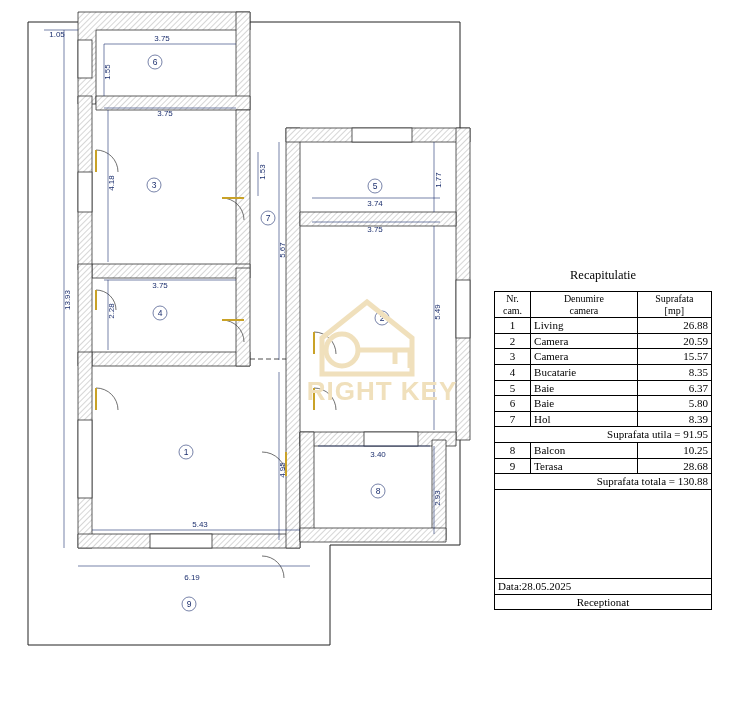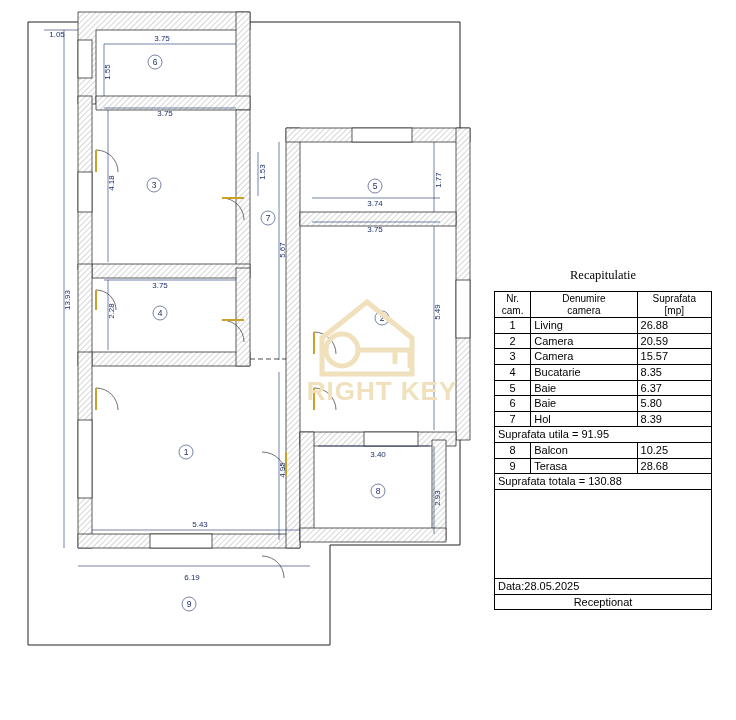--- a/index.html
+++ b/index.html
@@ -69,38 +69,38 @@
   #recap-title {
     font-size: 12.5px;
     color: #000;
     text-align: center;
     margin-bottom: 7px;
     font-family: "Liberation Serif", serif;
   }
   table.recap-table {
     border-collapse: collapse;
     width: 218px;
-    font-family: Liberation Sans, sans-serif;
+    font-family: Liberation Serif, serif;
     font-size: 11px;
     color: #000;
     margin-top: 8px;
   }
   table.recap-table td, table.recap-table th {
     border: 1px solid #000;
     padding: 1px 3px;
     font-weight: normal;
     line-height: 1.15;
   }
   .c-nr { width: 30px; text-align: center; }
   .c-name { width: 105px; text-align: center; }
   .c-area { width: 70px; text-align: center; }
   .hdr td { text-align: center; font-size: 10px; padding: 0 2px;}
   .row-name { text-align: left; padding-left: 9px; }
-  .row-area { text-align: left; }
-  .total-row td { text-align: left; padding: 2px 0; }
+  .row-area { text-align: right; }
+  .total-row td { text-align: right; padding: 2px 0; }
   .exec-row td { text-align: center; padding: 3px 0; }
   .blank-row td { height: 86px; }
   .date-row td { text-align: left; padding-left: 5px; padding-top: 3px; padding-bottom: 3px;}
   .recept-row td { text-align: center; padding: 4px 0; }
 </style>
 </head>
 <body>
 
 <div id="page">
 

